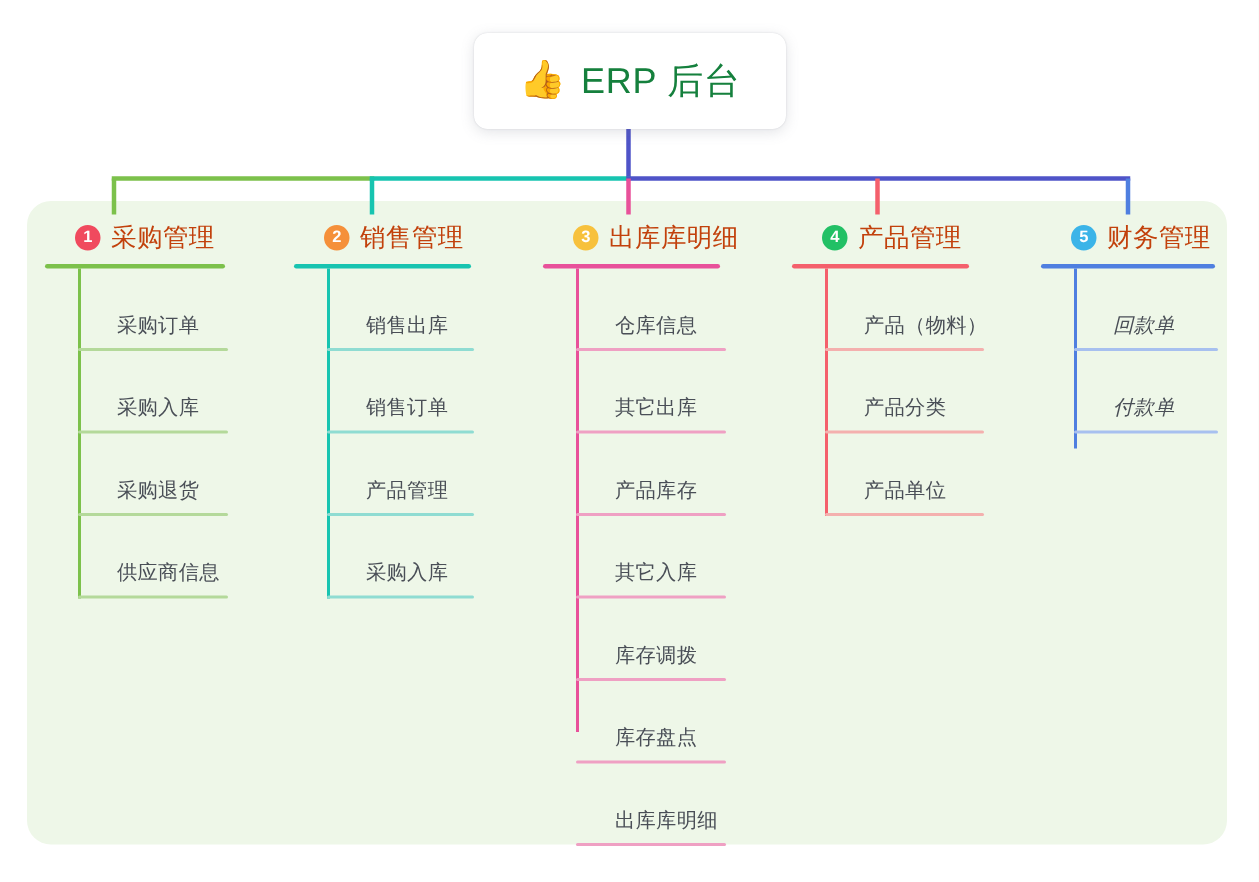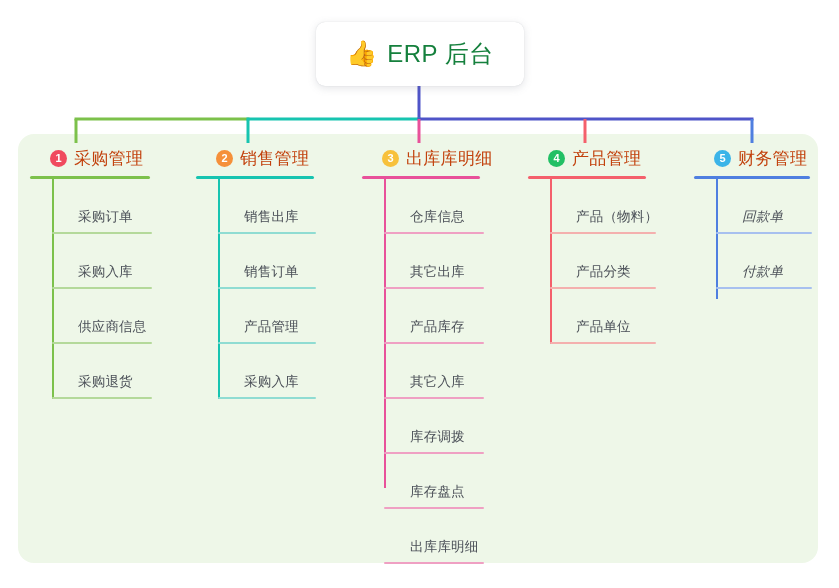--- a/index.html
+++ b/index.html
@@ -185,25 +185,25 @@
           <div class="spine" style="background: rgb(124, 193, 75);"></div>
           <div class="leaf">
             <span class="leaf-label">采购订单</span>
             <div class="leaf-rule" style="width: 100px; background: rgb(180, 217, 154);"></div>
           </div>
           <div class="leaf">
             <span class="leaf-label">采购入库</span>
             <div class="leaf-rule" style="width: 100px; background: rgb(180, 217, 154);"></div>
           </div>
           <div class="leaf">
+            <span class="leaf-label">采购退货</span>
+            <div class="leaf-rule" style="width: 100px; background: rgb(180, 217, 154);"></div>
+          </div>
+          <div class="leaf">
             <span class="leaf-label">供应商信息</span>
-            <div class="leaf-rule" style="width: 100px; background: rgb(180, 217, 154);"></div>
-          </div>
-          <div class="leaf">
-            <span class="leaf-label">采购退货</span>
             <div class="leaf-rule" style="width: 100px; background: rgb(180, 217, 154);"></div>
           </div>
         </div>
       </div>
       <div class="column" style="left: 196px;">
         <div class="col-head">
           <span class="badge" style="background: rgb(245, 144, 58);">2</span>
           <span class="col-title">销售管理</span>
         </div>
         <div class="head-rule" style="width: 118px; background: rgb(23, 196, 176);"></div>

